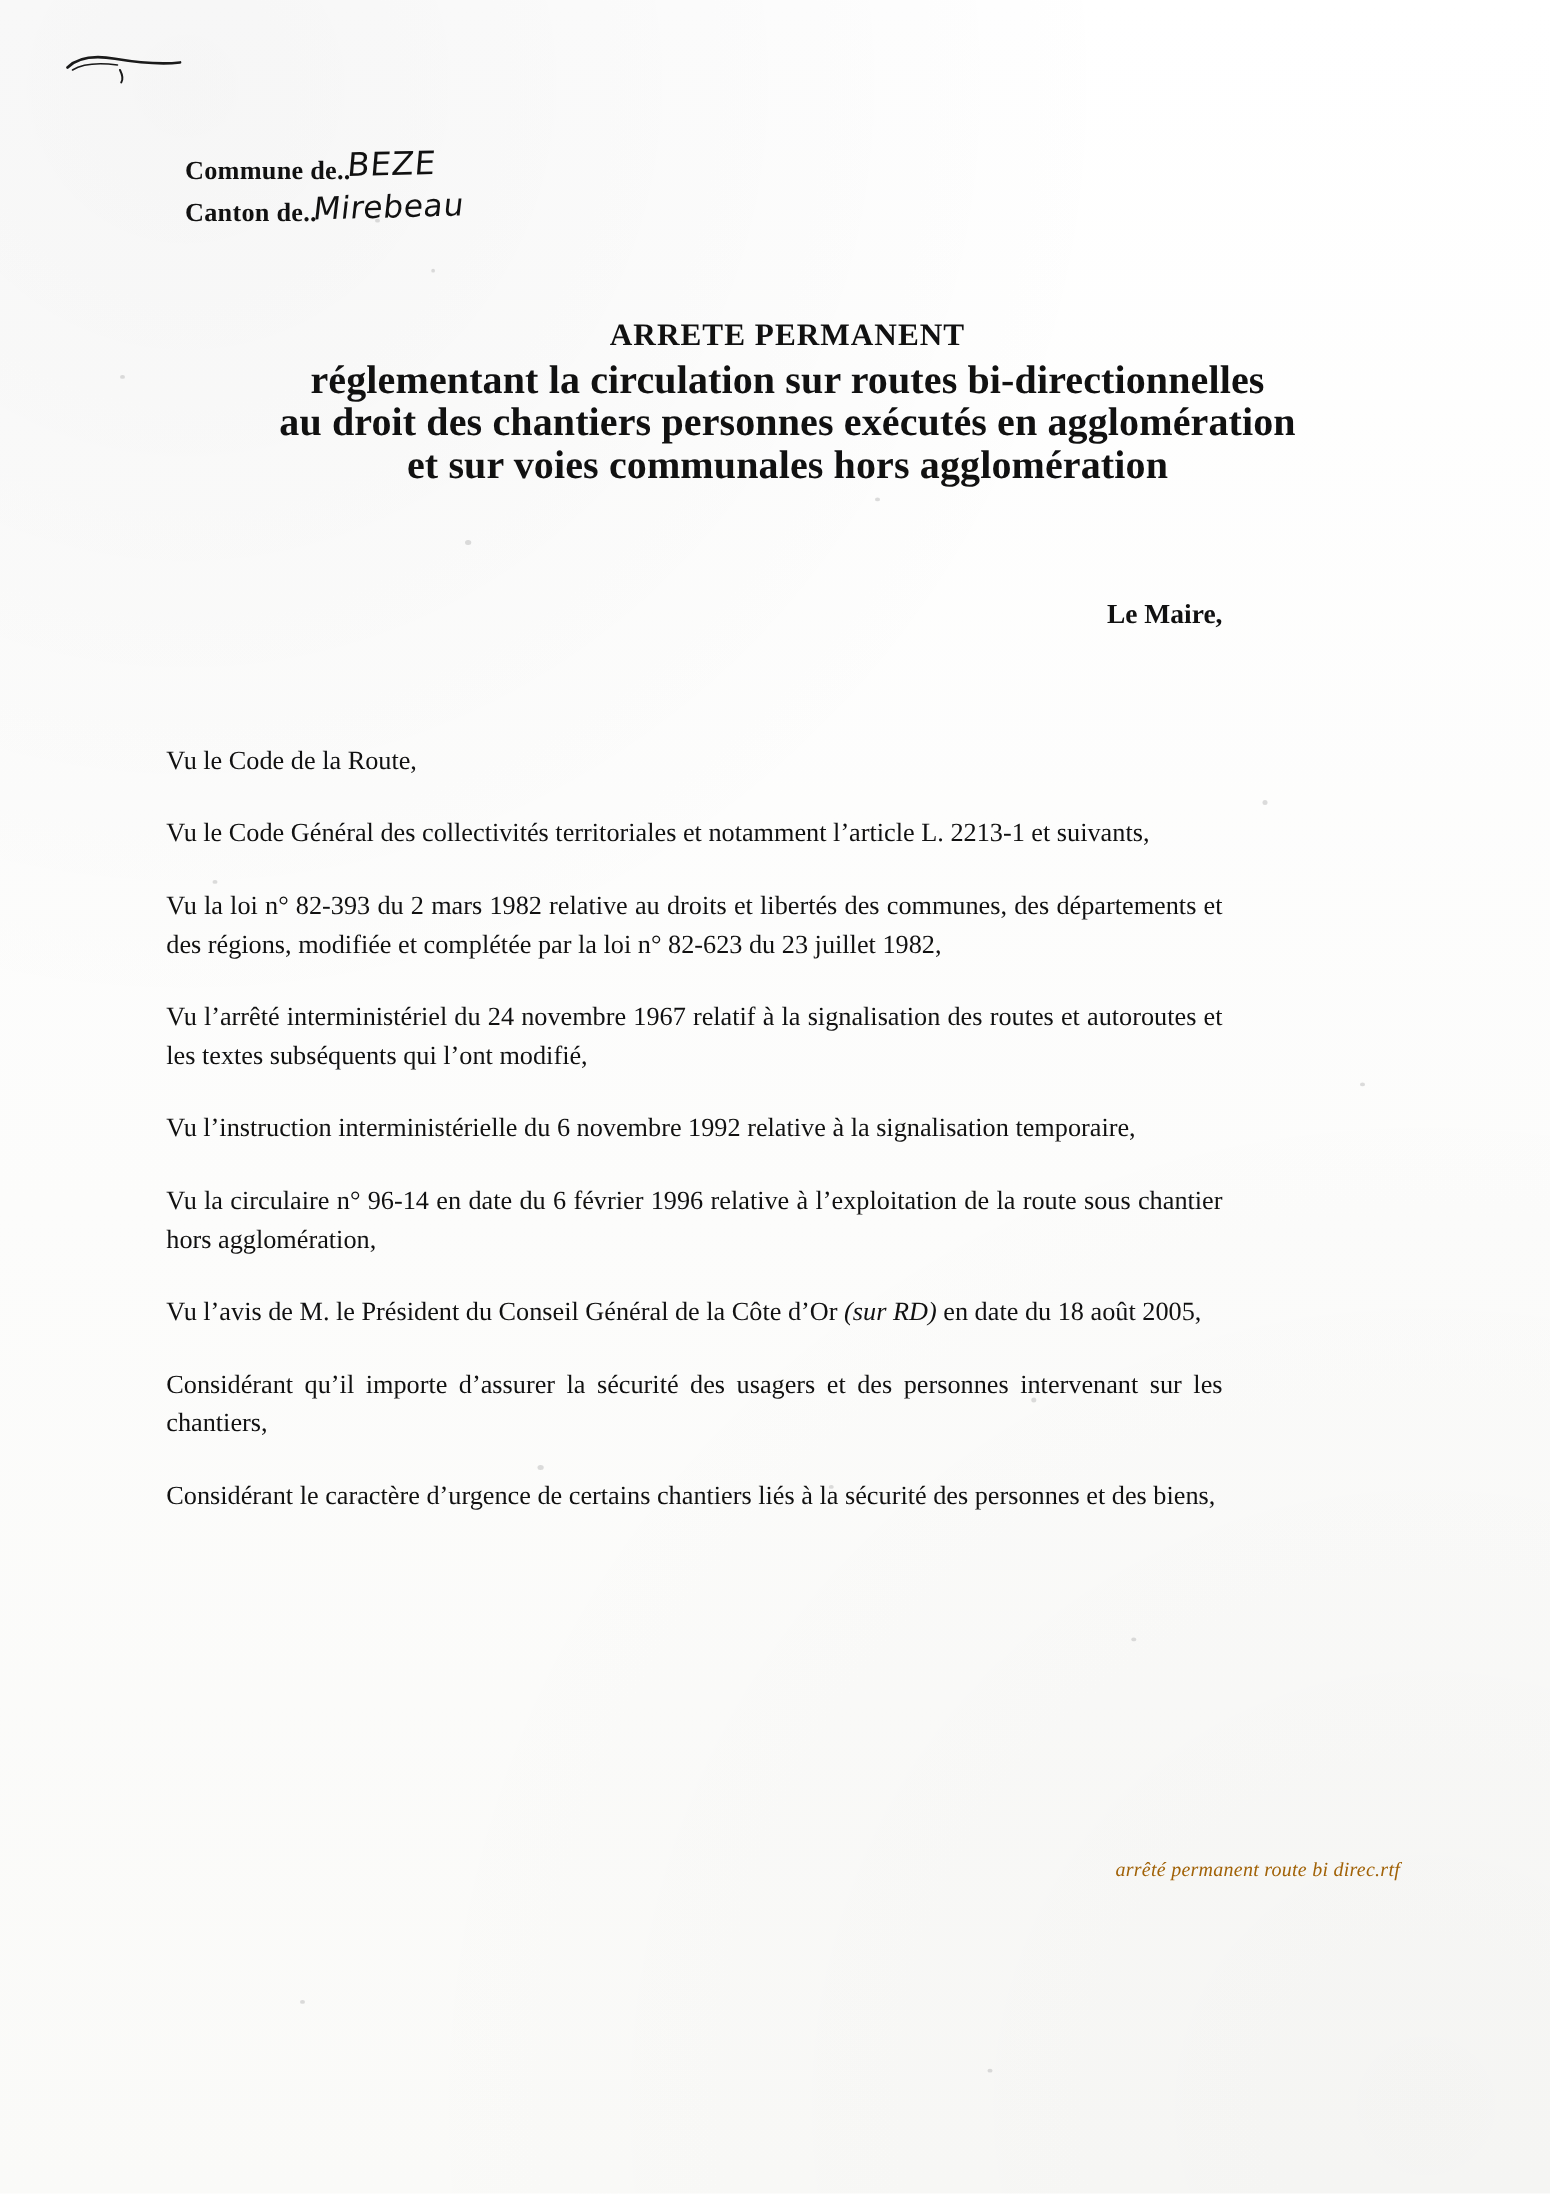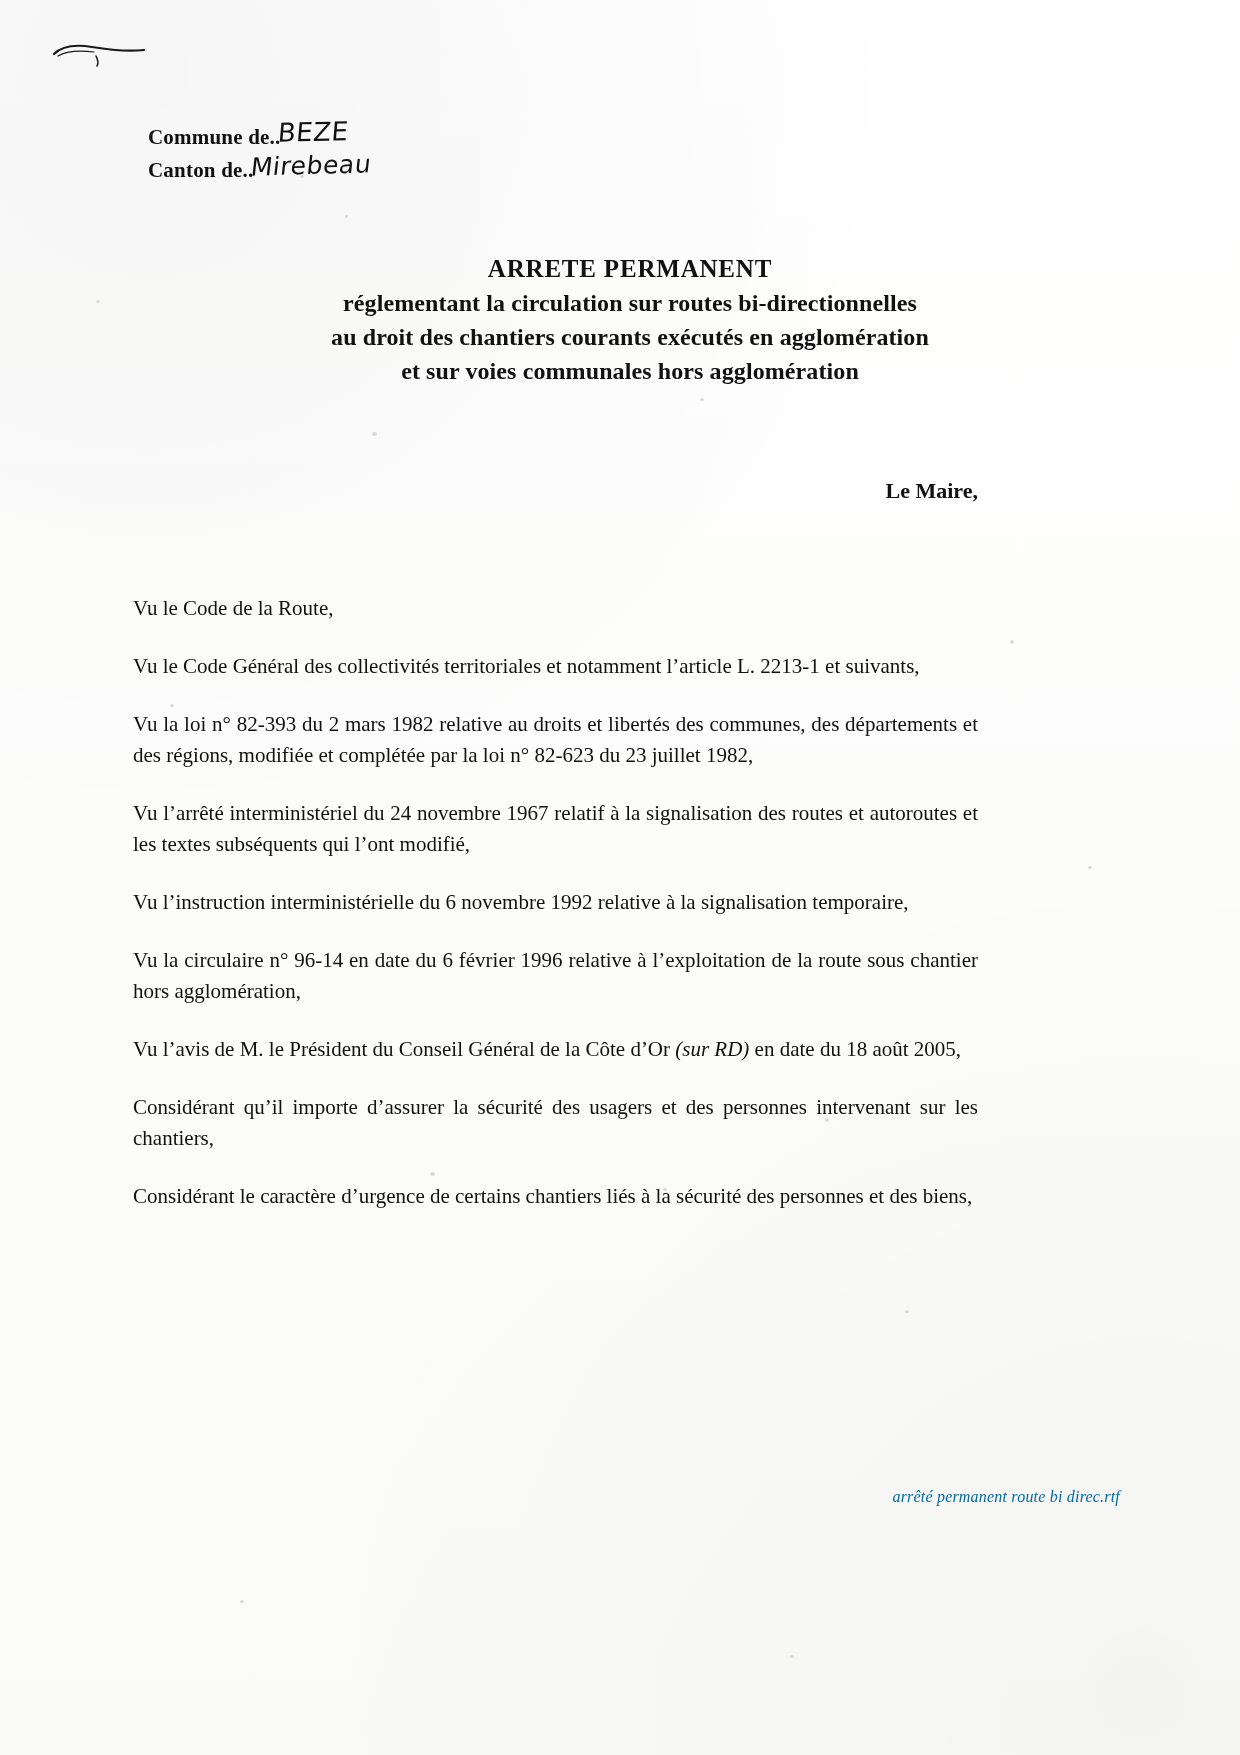--- a/index.html
+++ b/index.html
@@ -83,21 +83,21 @@
     right: 0;
     top: 252px;
     text-align: center;
     font-weight: bold;
     font-size: 25px;
     line-height: 34px;
     letter-spacing: .1px;
     margin-left: 20px;
   }
   .title-main { font-size: 25px; letter-spacing: .8px; }
-  .title-sub { font-size: 24px; }
+  .title-sub { font-size: 32px; }
 
   .signature-line {
     position: absolute;
     right: 262px;
     top: 478px;
     font-weight: bold;
     font-size: 22px;
     margin-left: 45px;
   }
 
@@ -116,21 +116,21 @@
   }
   .para:last-child { margin-bottom: 0; }
   em.it { font-style: italic; }
 
   .footer {
     position: absolute;
     right: 120px;
     top: 1488px;
     font-style: italic;
     font-size: 16px;
-    color: #0369a1;
+    color: #a16207;
     letter-spacing: .2px;
   }
 </style>
 </head>
 <body>
 
 <div class="page">
   <div class="scan-tint"></div>
 
   <div class="speck" style="left:300px;  top:175px;  width:4px; height:3px;"></div>
@@ -160,21 +160,21 @@
       <span class="header-label">Commune de..</span><span class="handwrite">BEZE</span>
     </div>
     <div class="header-line">
       <span class="header-label">Canton de..</span><span class="handwrite hw2">Mirebeau</span>
     </div>
   </div>
 
   <div class="title-block">
     <div class="title-main">ARRETE PERMANENT</div>
     <div class="title-sub">réglementant la circulation sur routes bi-directionnelles</div>
-    <div class="title-sub">au droit des chantiers courants exécutés en agglomération</div>
+    <div class="title-sub">au droit des chantiers personnes exécutés en agglomération</div>
     <div class="title-sub">et sur voies communales hors agglomération</div>
   </div>
 
   <div class="signature-line">Le Maire,</div>
 
   <div class="body">
     <p class="para">Vu le Code de la Route,</p>
     <p class="para">Vu le Code Général des collectivités territoriales et notamment l’article L. 2213-1 et suivants,</p>
     <p class="para">Vu la loi n° 82-393 du 2 mars 1982 relative au droits et libertés des communes, des départements et des régions, modifiée et complétée par la loi n° 82-623 du 23 juillet 1982,</p>
     <p class="para">Vu l’arrêté interministériel du 24 novembre 1967 relatif à la signalisation des routes et autoroutes et les textes subséquents qui l’ont modifié,</p>

